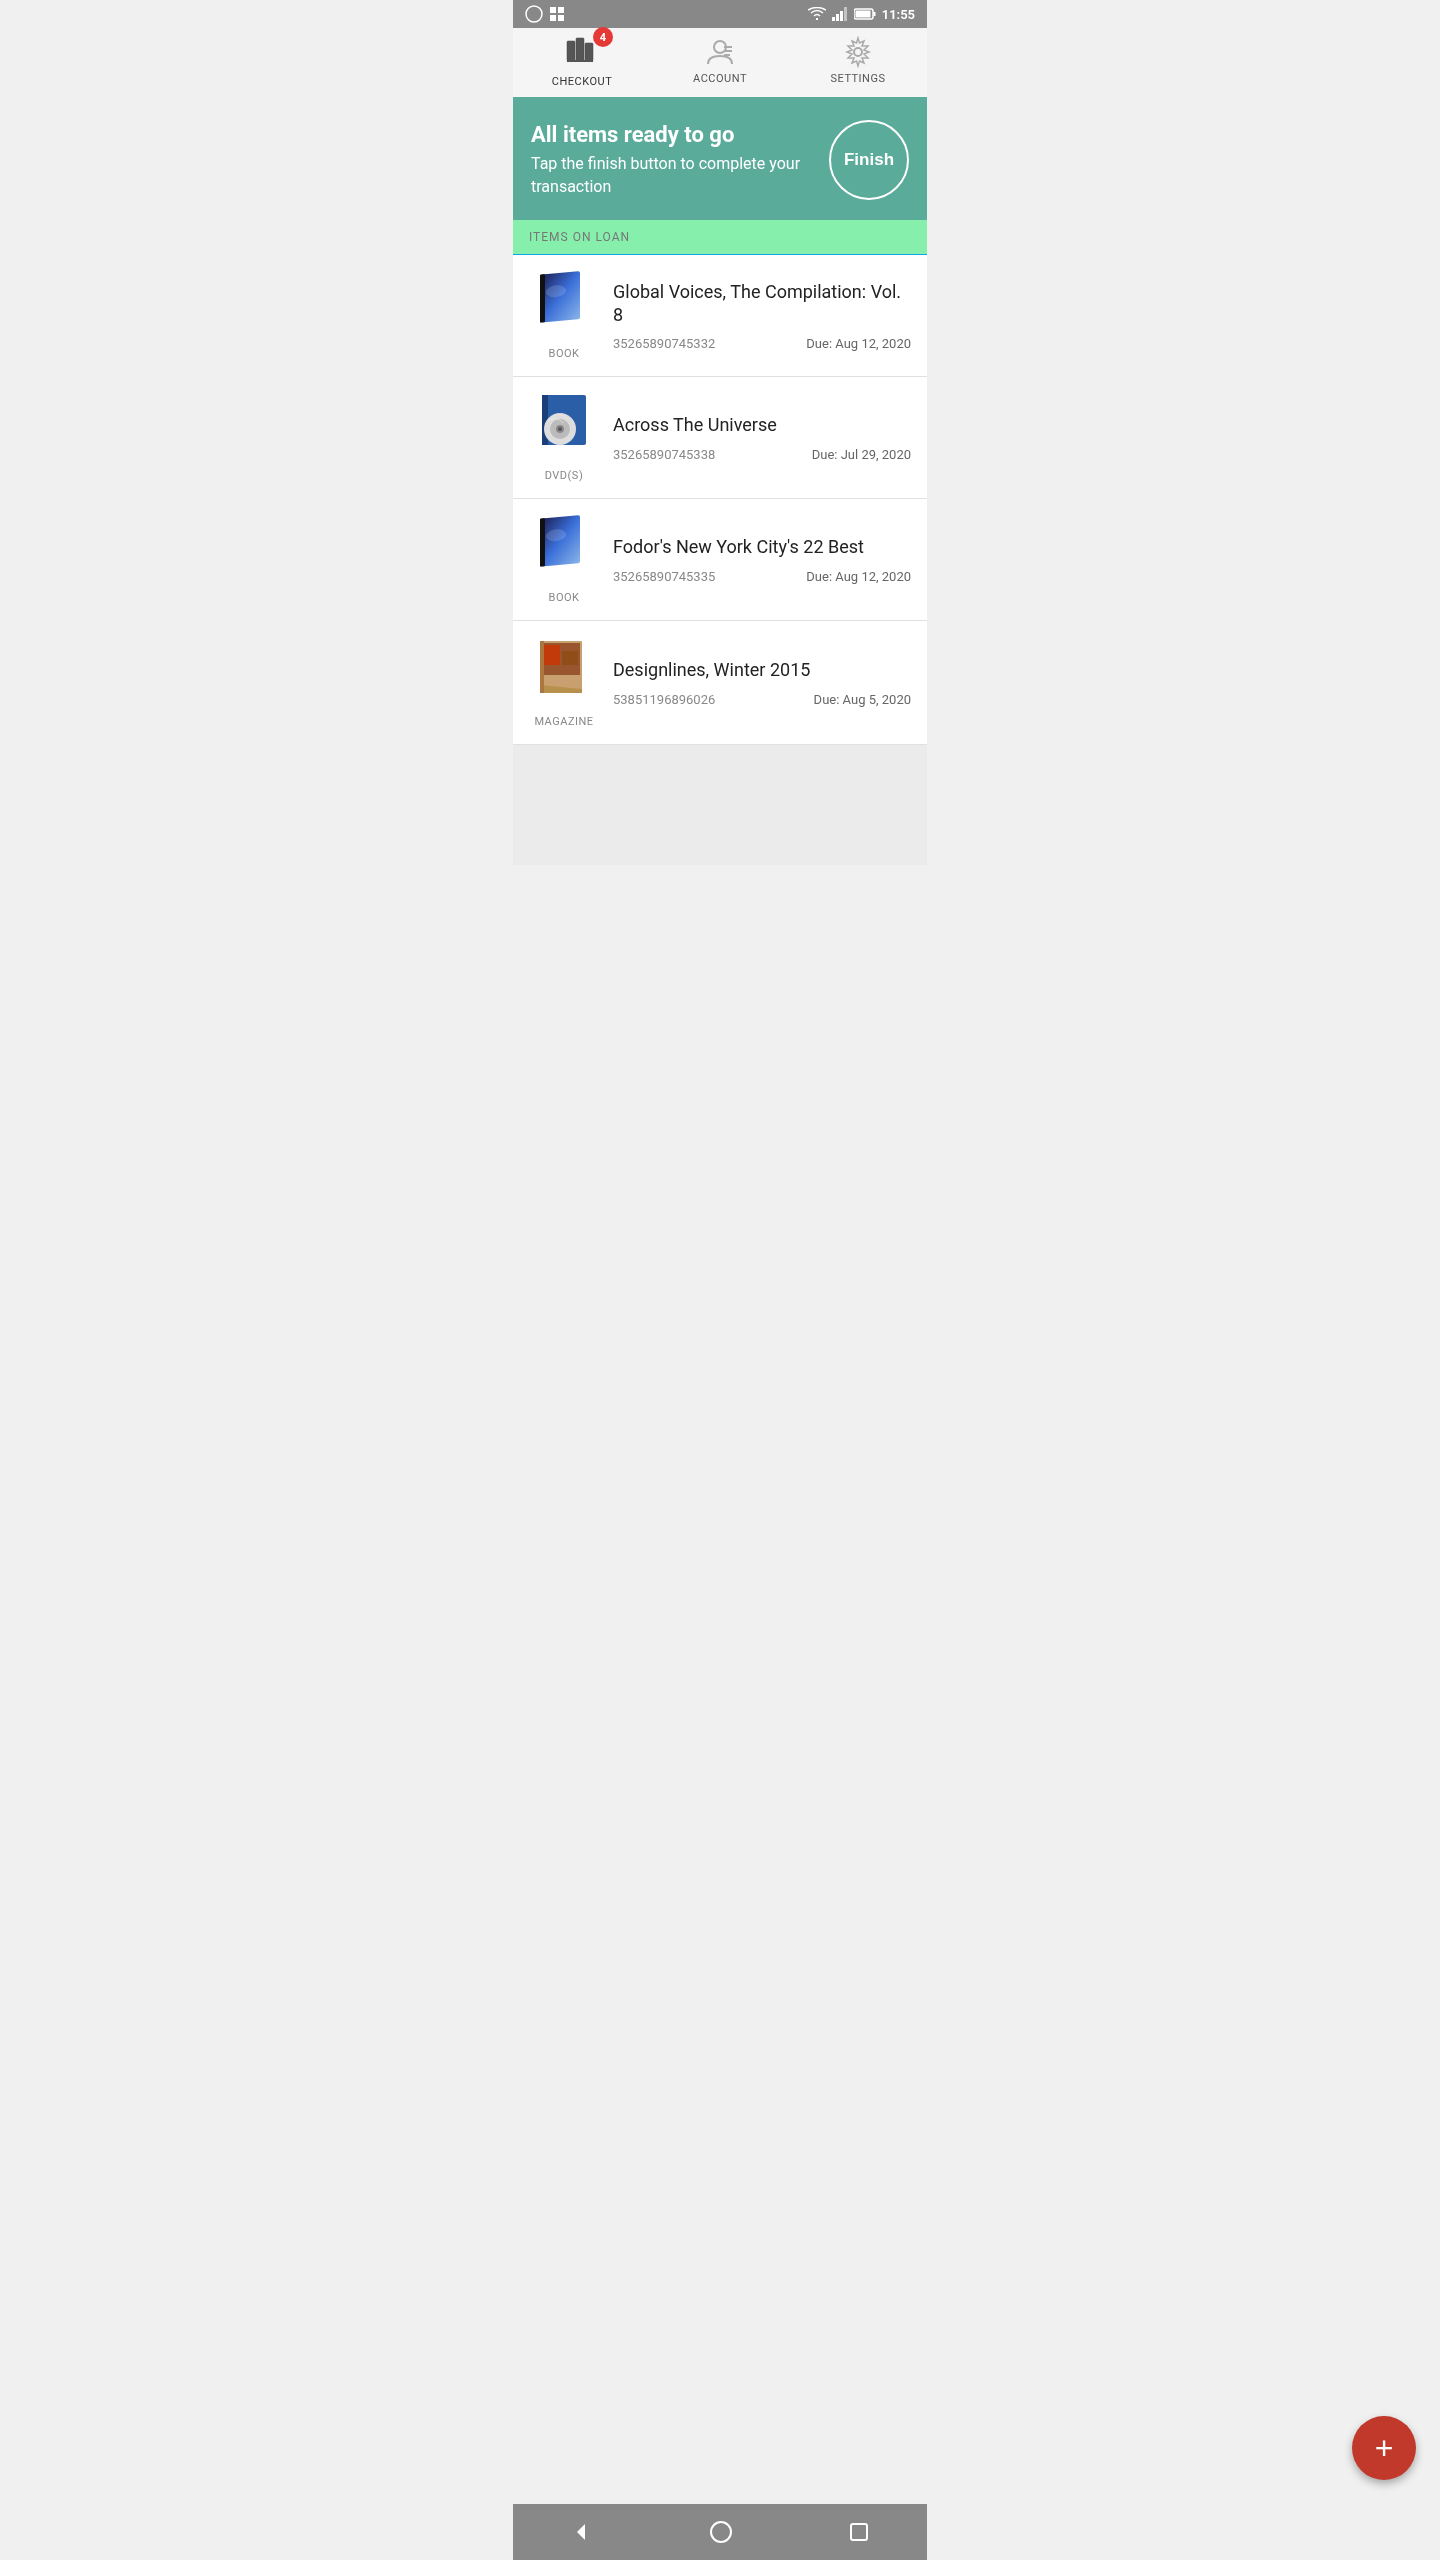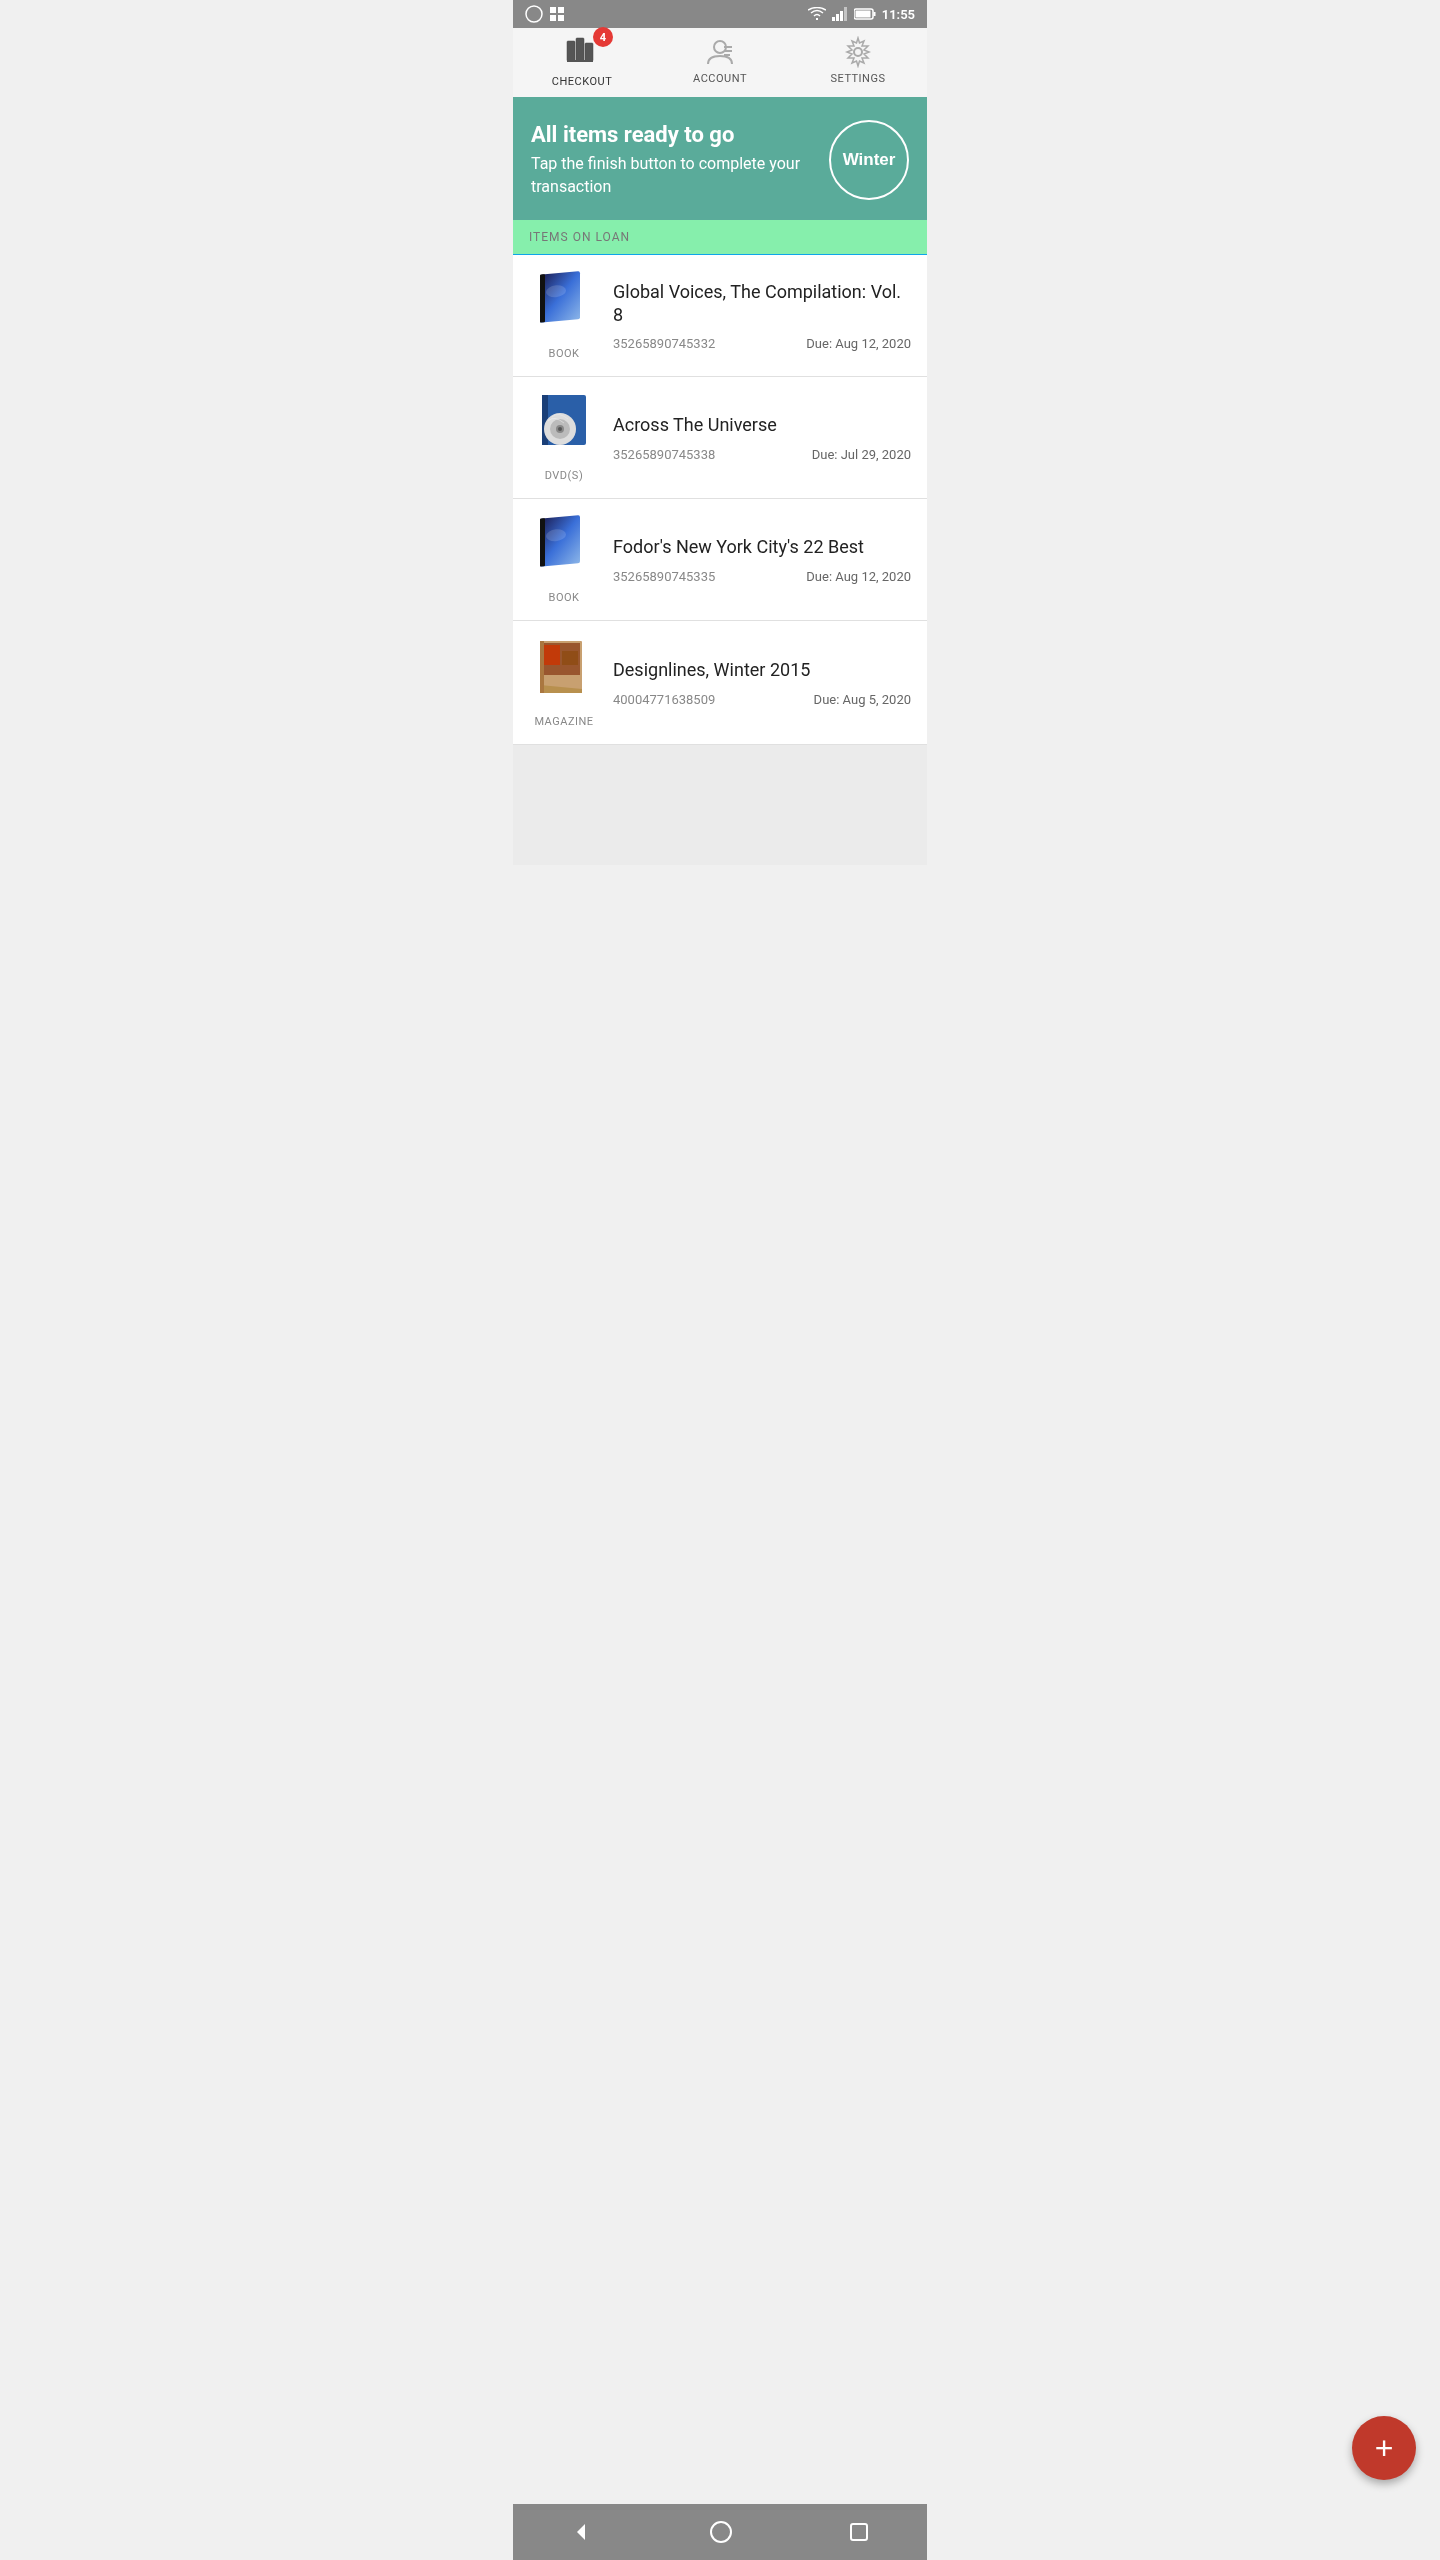--- a/index.html
+++ b/index.html
@@ -299,21 +299,21 @@
     </svg>
     <span class="nav-item-label">SETTINGS</span>
   </div>
 </div>
 
 <div class="banner">
   <div class="banner-text">
     <div class="banner-title">All items ready to go</div>
     <div class="banner-subtitle">Tap the finish button to complete your transaction</div>
   </div>
-  <button class="finish-btn">Winter</button>
+  <button class="finish-btn">Finish</button>
 </div>
 
 <div class="section-header">ITEMS ON LOAN</div>
 
 <div class="items-list">
 
   <div class="item-row">
     <div class="item-thumbnail">
 
       <svg class="book-icon" viewBox="0 0 56 56">
@@ -404,21 +404,21 @@
 
         <path d="M2 48 L44 52 L44 56 L2 56 Z" fill="#b8904e"></path>
 
         <rect x="2" y="4" width="4" height="52" fill="#aa7740"></rect>
       </svg>
       <span class="item-type-label">MAGAZINE</span>
     </div>
     <div class="item-details">
       <div class="item-title">Designlines, Winter 2015</div>
       <div class="item-meta">
-        <span>40004771638509</span>
+        <span>53851196896026</span>
         <span class="item-due">Due: Aug 5, 2020</span>
       </div>
     </div>
   </div>
 
 </div>
 
 <div class="footer-area"></div>
 
 <button class="fab">+</button>

